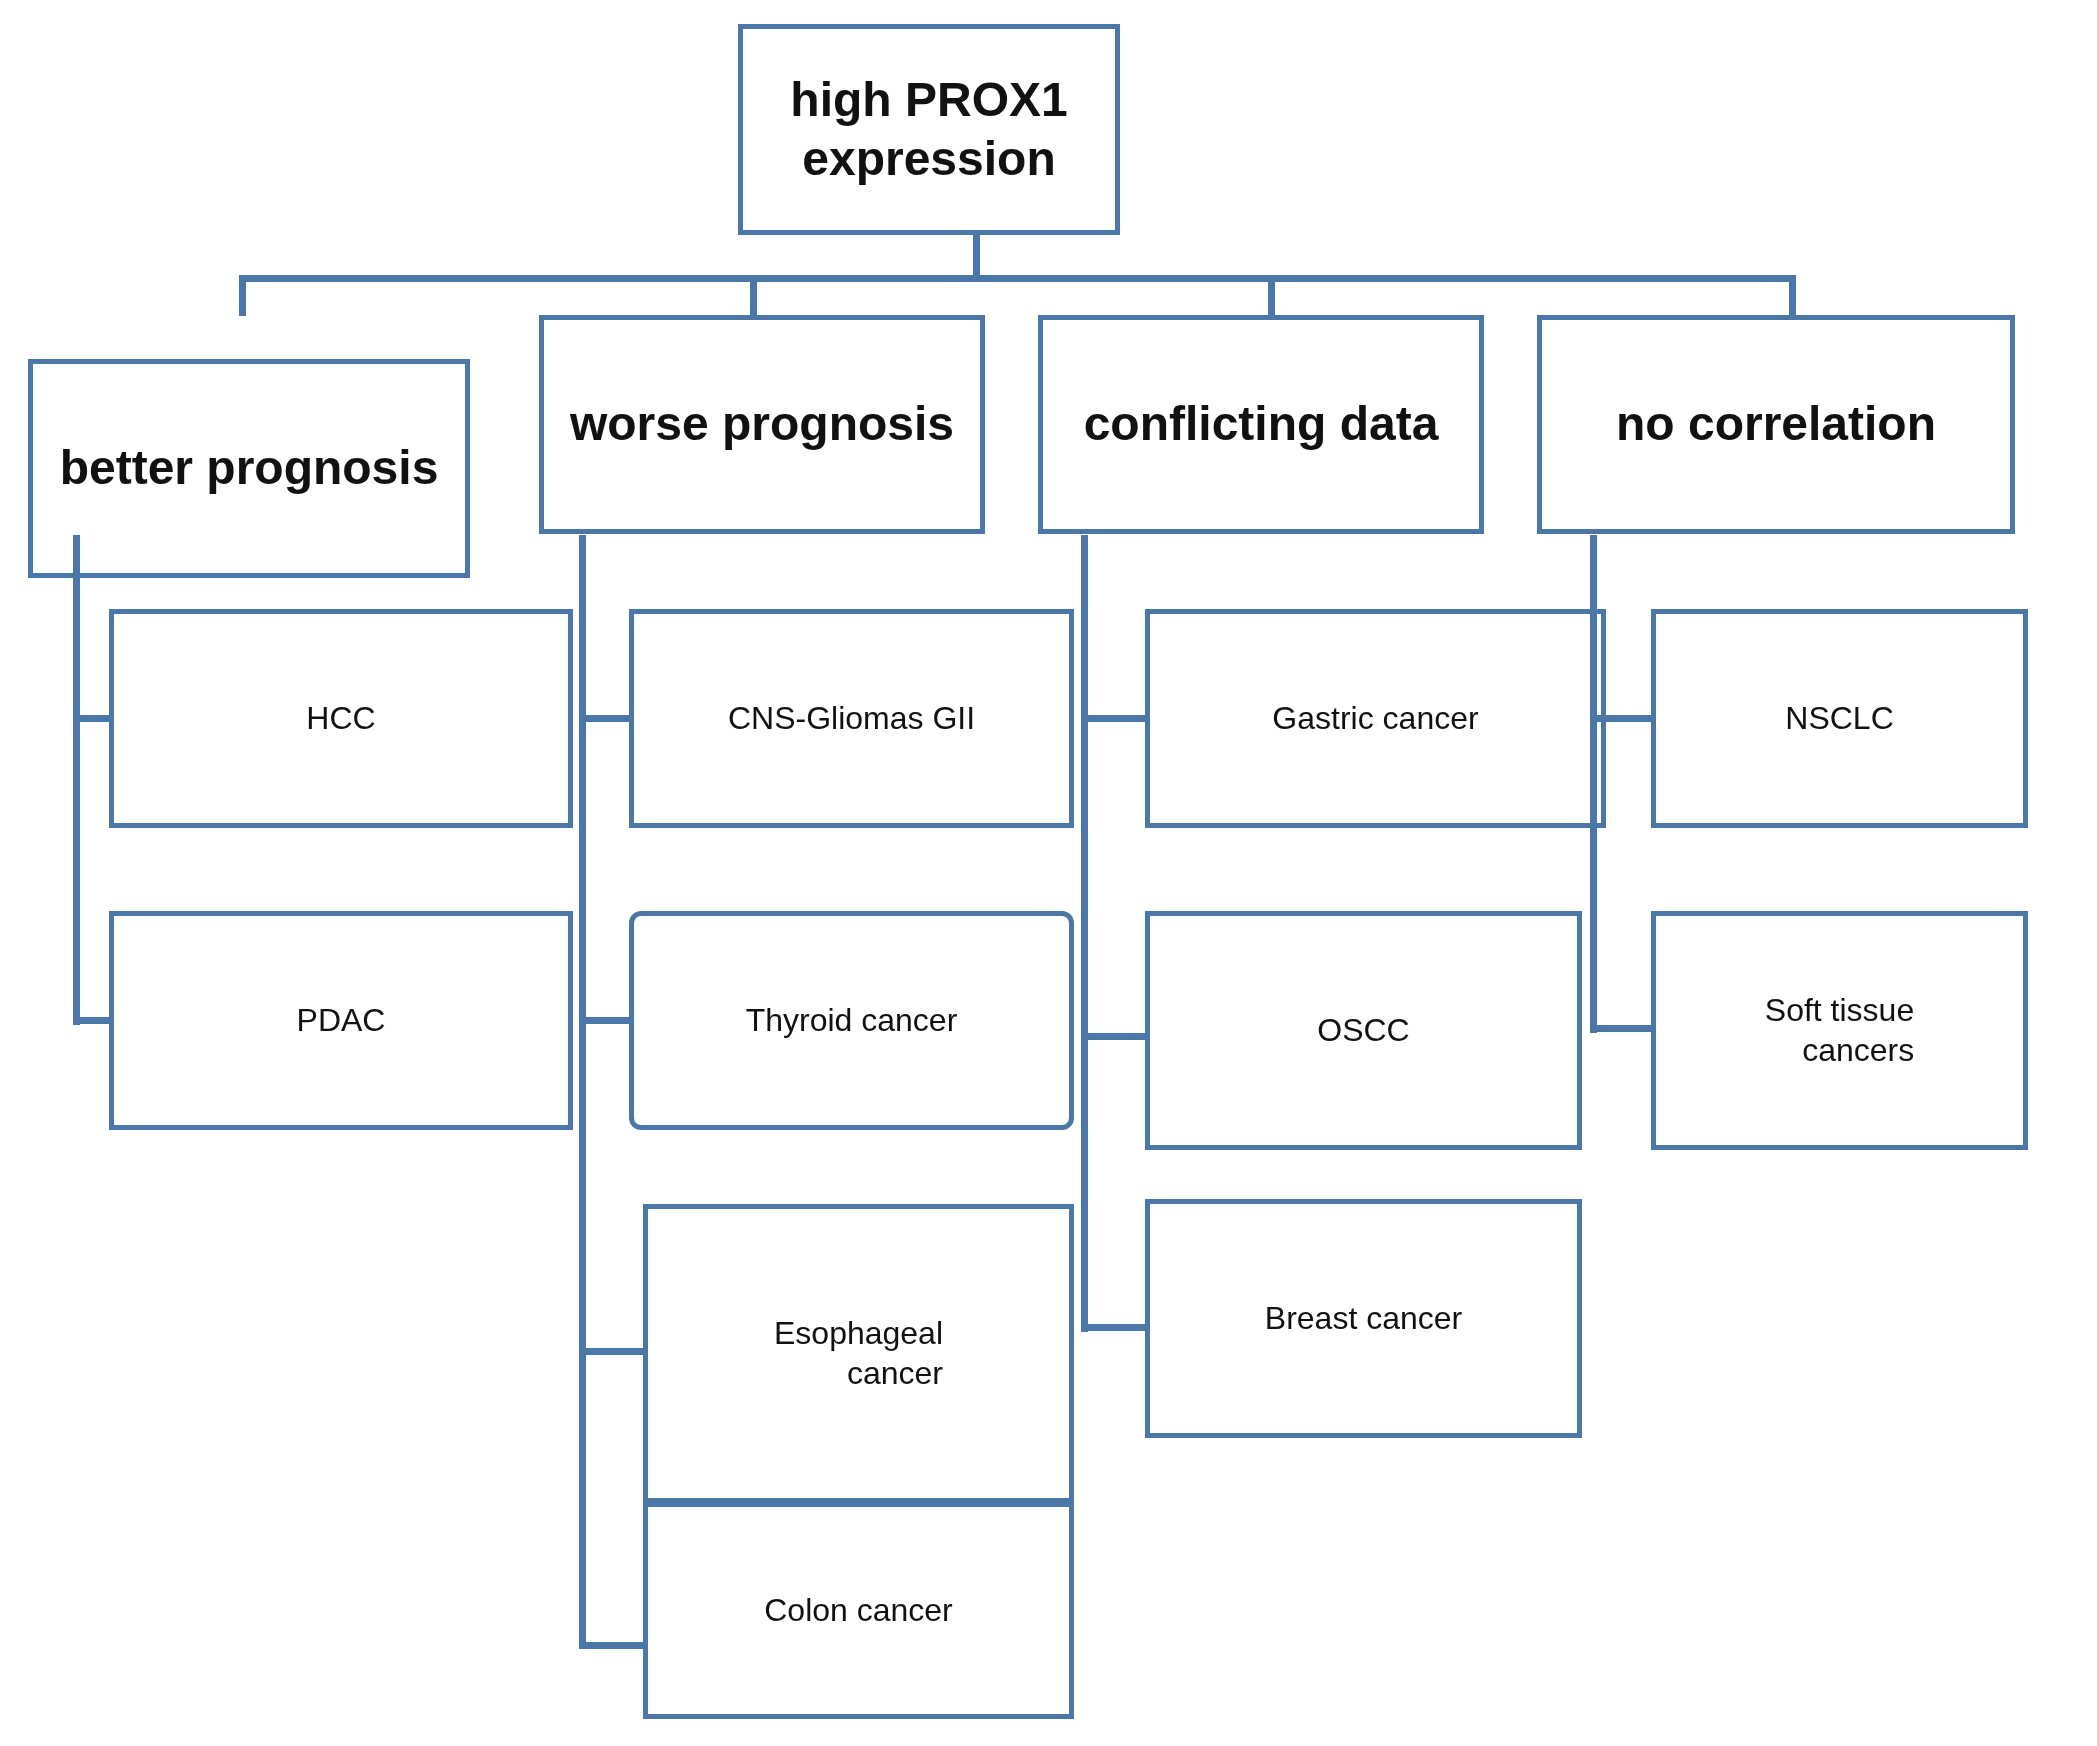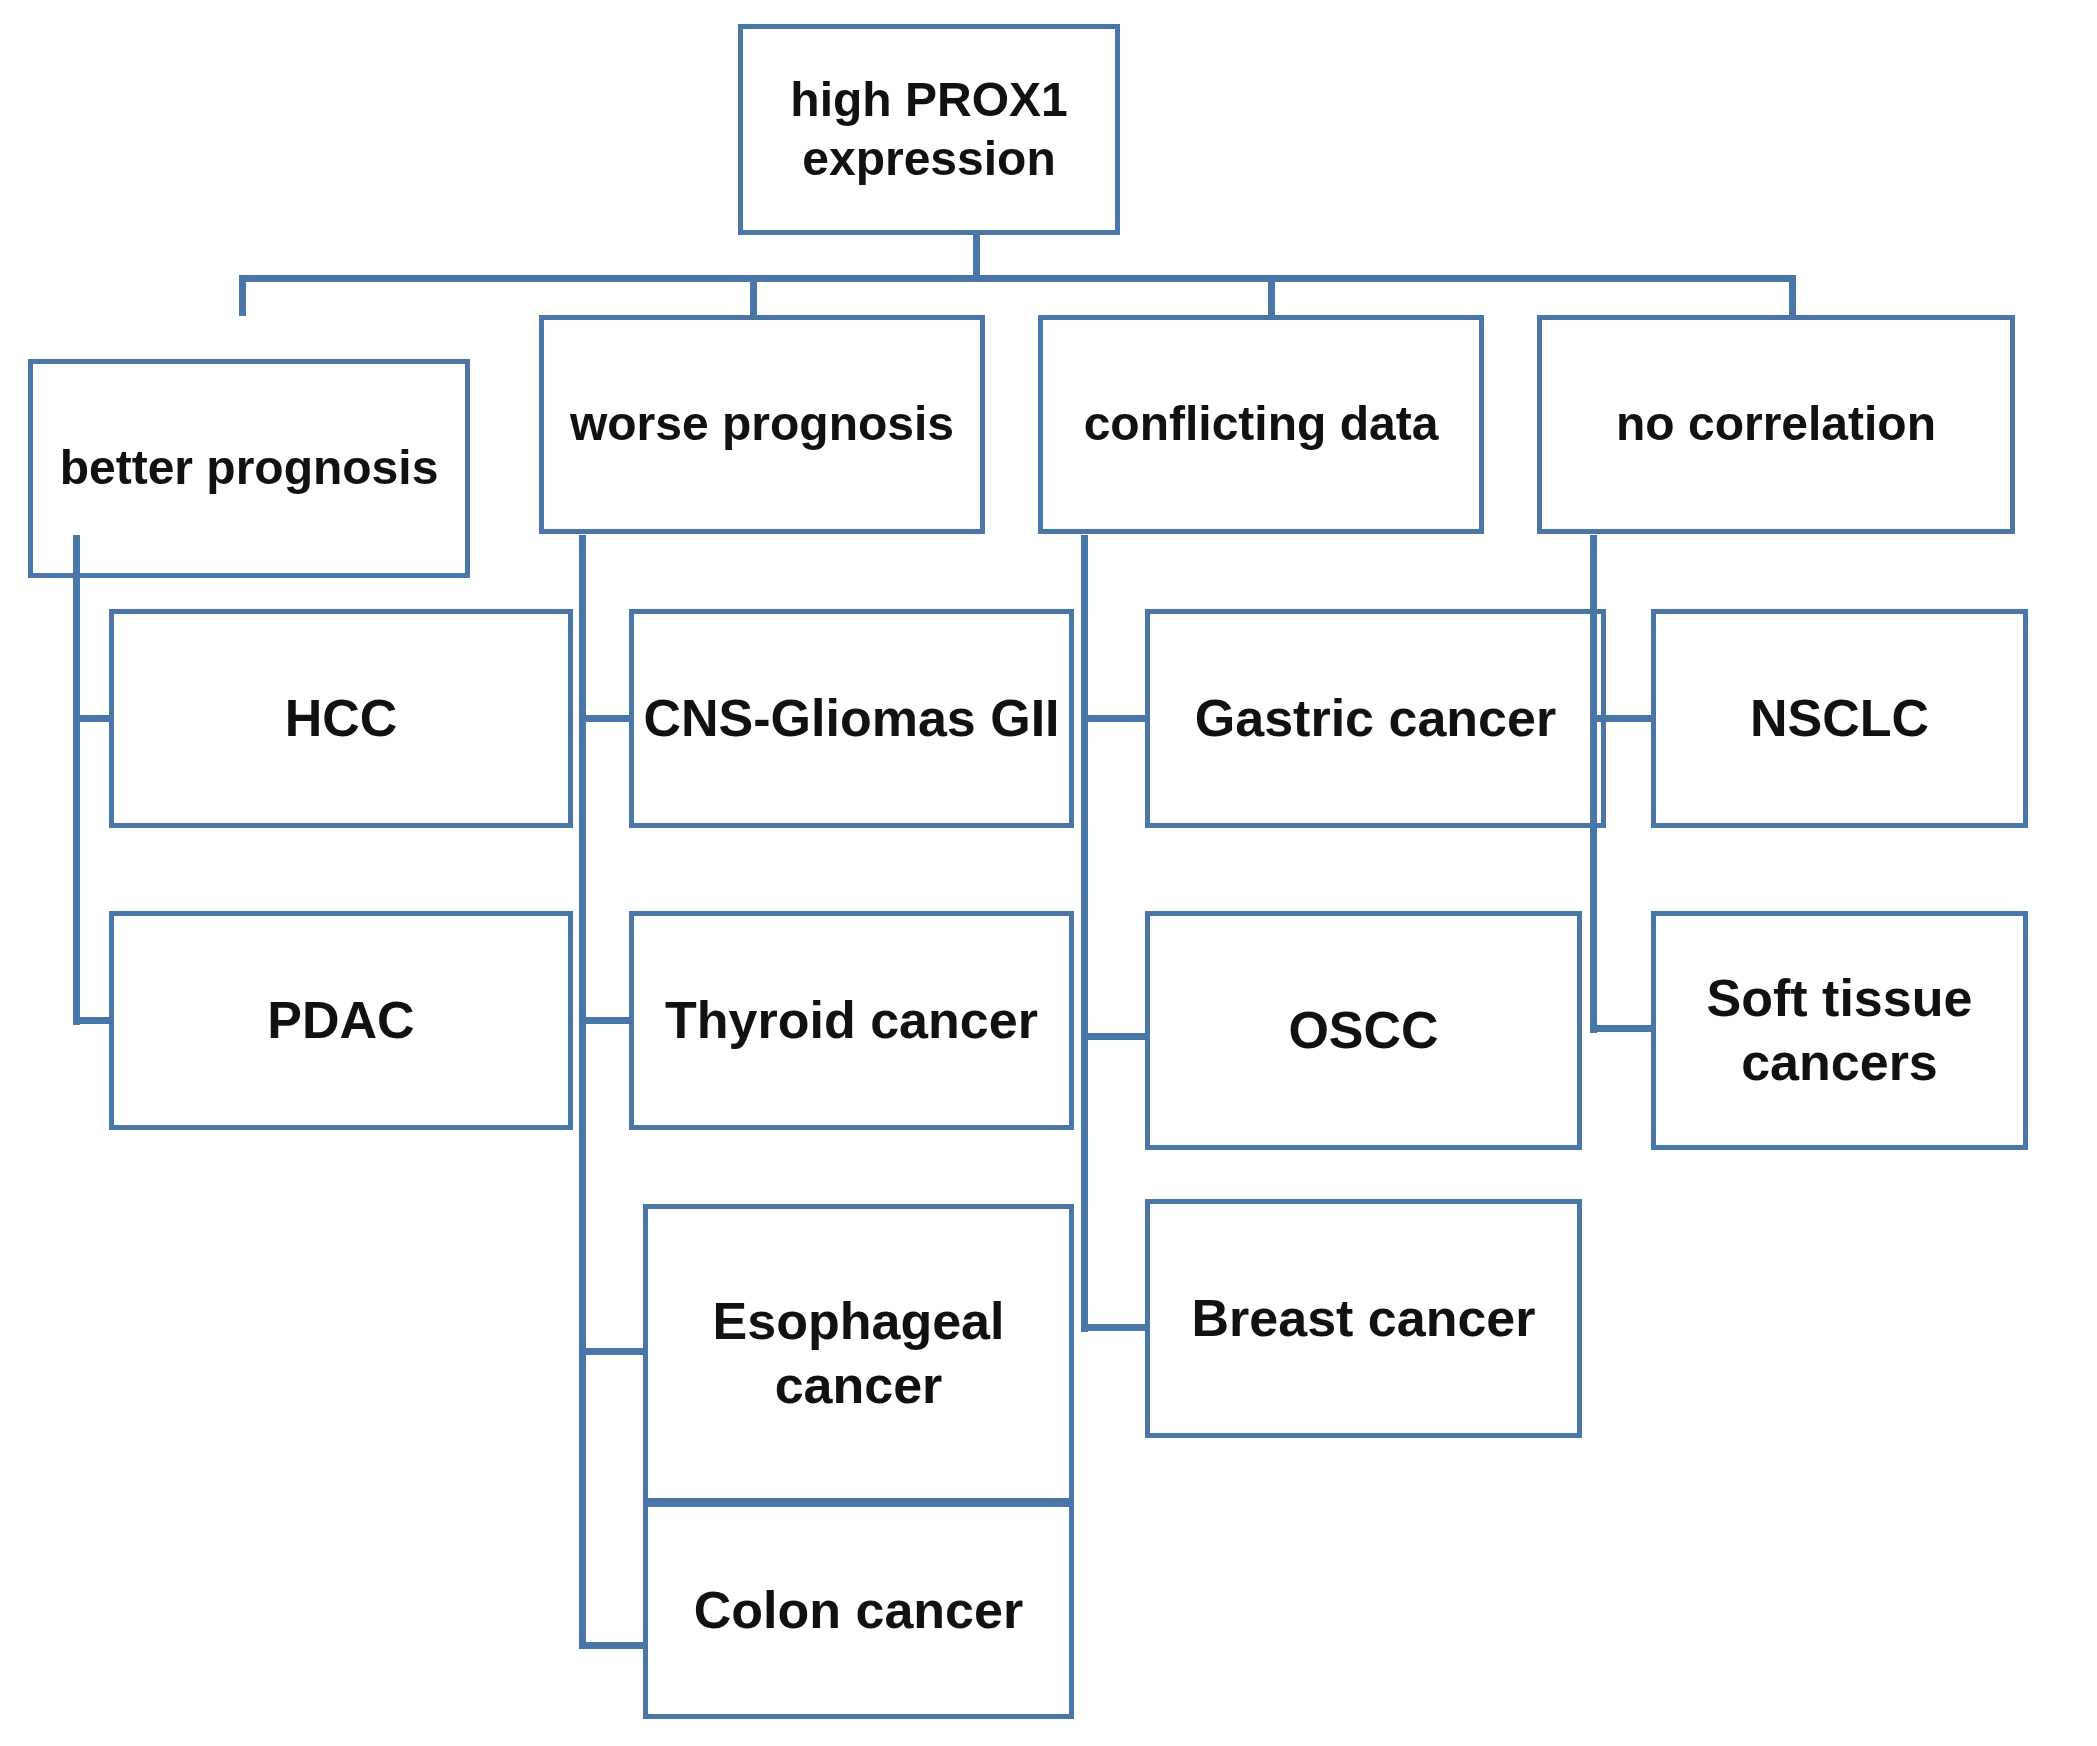--- a/index.html
+++ b/index.html
@@ -3,21 +3,21 @@
 <meta charset="utf-8">
 <style>
   html,body{margin:0;padding:0;background:#ffffff;}
   body{width:2097px;height:1746px;font-family:"Liberation Sans",sans-serif;position:relative;overflow:hidden;}
   #canvas{position:absolute;left:0;top:0;width:2097px;height:1746px;}
   .node{position:absolute;box-sizing:border-box;background:#ffffff;
         border:5.6px solid #4a76a8;display:flex;align-items:center;justify-content:center;
         text-align:center;color:#111111;line-height:1.22;}
   .node.root{font-weight:bold;font-size:48px;}
   .node.cat{font-weight:bold;font-size:48px;}
-  .node.leaf{font-weight:bold;font-size:52px;}
+  .node.leaf{font-weight:normal;font-size:32px;text-align:right;}
   .conn{position:absolute;background:#4a76a8;}
   .h{height:7.2px;}
   .v{width:7.2px;}
 </style>
 </head>
 <body>
 
 <div id="canvas">
 
   <div class="node root" style="left:738px;top:24px;width:382px;height:211px;">
@@ -62,21 +62,21 @@
 
   <div class="conn v" style="left:579px;top:535px;height:1114px;"></div>
   <div class="conn h" style="left:579px;top:715px;width:52px;"></div>
   <div class="conn h" style="left:579px;top:1017px;width:52px;"></div>
   <div class="conn h" style="left:579px;top:1348px;width:64px;"></div>
   <div class="conn h" style="left:579px;top:1642px;width:64px;"></div>
 
   <div class="node leaf" style="left:629px;top:609px;width:445px;height:219px;">
     <span>CNS-Gliomas GII</span>
   </div>
-  <div class="node leaf" style="left:629px;top:911px;width:445px;height:219px;">
+  <div class="node leaf" style="left:629px;top:911px;width:445px;height:219px;border-radius:12px;">
     <span>Thyroid cancer</span>
   </div>
   <div class="node leaf" style="left:643px;top:1204px;width:431px;height:299px;">
     <span>
       <span>Esophageal</span><br>
       <span>cancer</span>
     </span>
   </div>
   <div class="node leaf" style="left:643px;top:1502px;width:431px;height:217px;">
     <span>Colon cancer</span>

